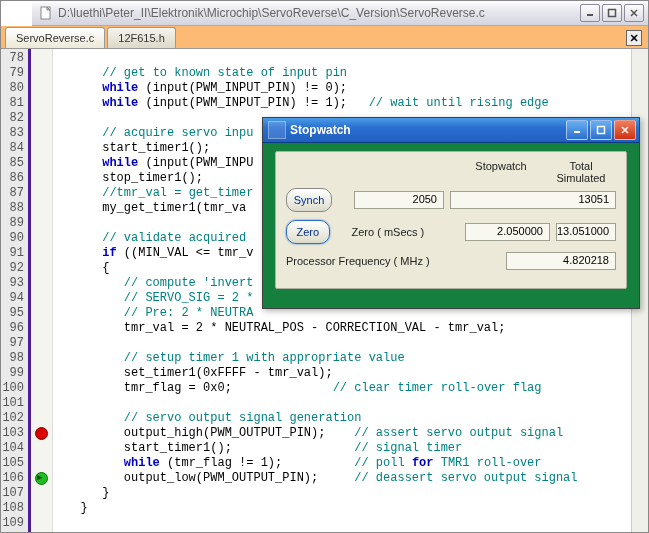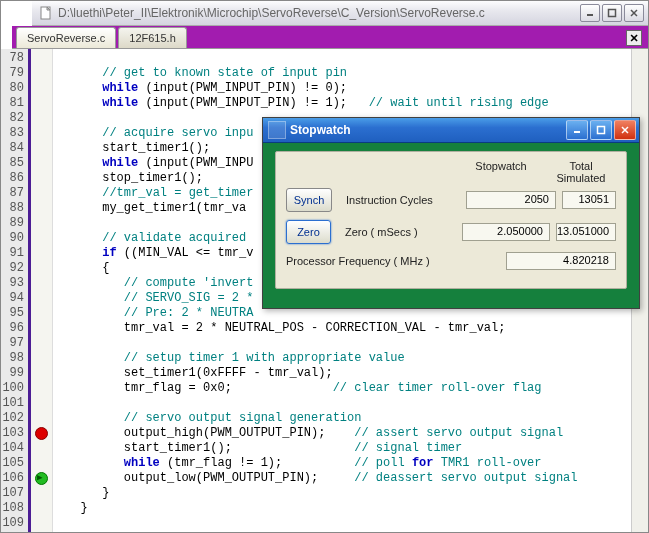--- a/index.html
+++ b/index.html
@@ -39,26 +39,25 @@
     background: linear-gradient(to bottom, #fefefe, #dcdce4);
     border: 1px solid #8a8a9a;
     border-radius: 2px;
     display: flex; align-items: center; justify-content: center;
     color: #444; font-size: 10px;
     box-sizing: border-box;
   }
   
   .tabstrip {
     height: 22px;
-    background: #a21caf;
+    background: #fdba74;
     border-bottom: 1px solid #999;
     display: flex; align-items: flex-end;
     padding-left: 4px;
     position: relative;
-    margin-left: 11px;
   }
   .tab {
     height: 20px;
     background: linear-gradient(to bottom, #fff, #ece9d8);
     border: 1px solid #999;
     border-bottom: none;
     border-top-left-radius: 3px;
     border-top-right-radius: 3px;
     padding: 0 10px;
     display: flex; align-items: center;
@@ -170,24 +169,24 @@
     font-size: 11px; color:#222;
   }
   .sw-headrow .sp { width: 50px;}
   .sw-headrow .lbl { width: 120px;}
   .sw-headrow .h1 { width: 90px; text-align:center;}
   .sw-headrow .h2 { flex:1; text-align:center;}
   .sw-row { display:flex; align-items:center; margin-bottom: 8px;}
   .sw-btn {
     width: 44px; height: 22px;
     background: linear-gradient(to bottom,#fff,#dcdccc);
-    border: 1px solid #888; border-radius: 3px;
+    border: 1px solid #888; border-radius: 10px;
     font-size: 11px; color:#003090;
     display:flex; align-items:center; justify-content:center;
-    margin-right: 14px;
+    margin-right: 22px;
     cursor:pointer;
   }
   .sw-btn.highlight { border: 1px solid #2b6fd0; box-shadow: 0 0 2px #2b6fd0;}
   .sw-label { width:120px; font-size:11px; color:#222;}
   .sw-val {
     height: 18px; border:1px solid #a0a090; background:#f8f8f0;
     font-size:11px; text-align:right; padding: 1px 6px 0 0;
     box-sizing: border-box;
   }
   .sw-val.c1 { width: 90px; margin-right: 6px;}
@@ -370,21 +369,20 @@
   <div class="sw-body">
     <div class="sw-panel">
       <div class="sw-headrow">
         <div class="sp"></div>
           <div class="lbl"></div>
         <div class="h1">Stopwatch</div>
         <div class="h2">Total Simulated</div>
       </div>
       <div class="sw-row">
         <div class="sw-btn">Synch</div>
-        <div class="sw-label">Instruction  Cycles</div>
         <div class="sw-val c1">2050</div>
         <div class="sw-val c2">13051</div>
       </div>
       <div class="sw-row">
         <div class="sw-btn highlight">Zero</div>
         <div class="sw-label">Zero   ( mSecs )</div>
         <div class="sw-val c1">2.050000</div>
         <div class="sw-val c2">13.051000</div>
       </div>
       <div class="sw-row single" style="margin-top:6px;">

